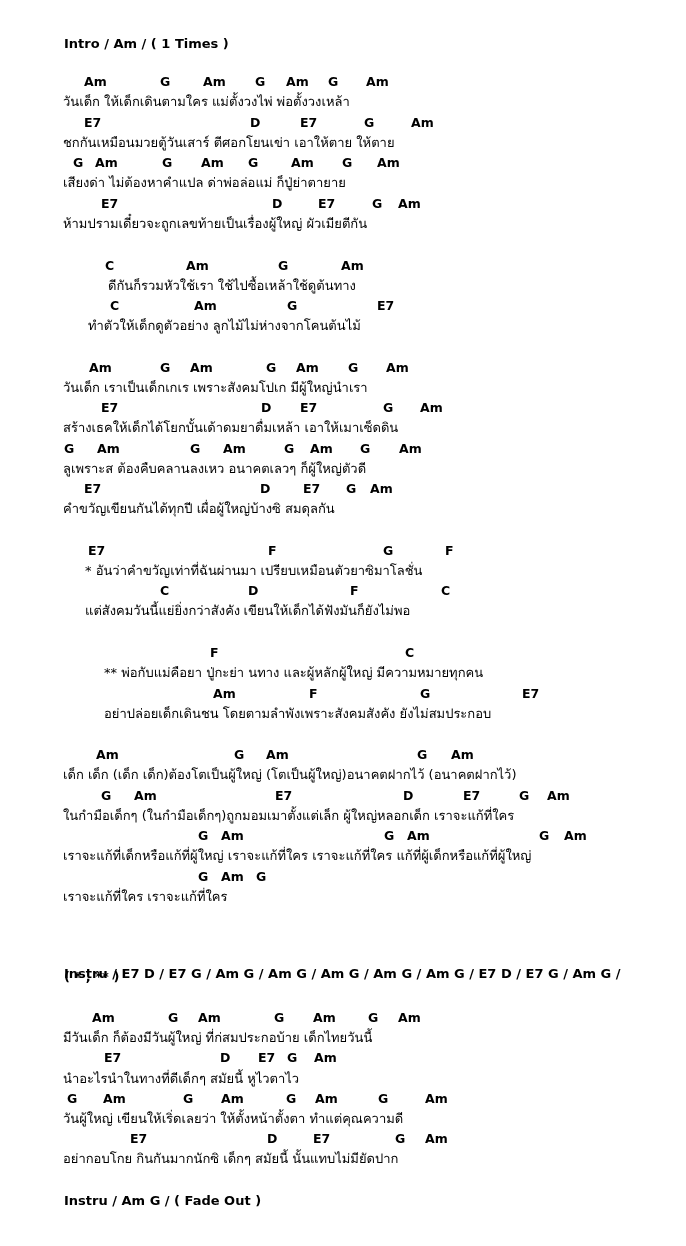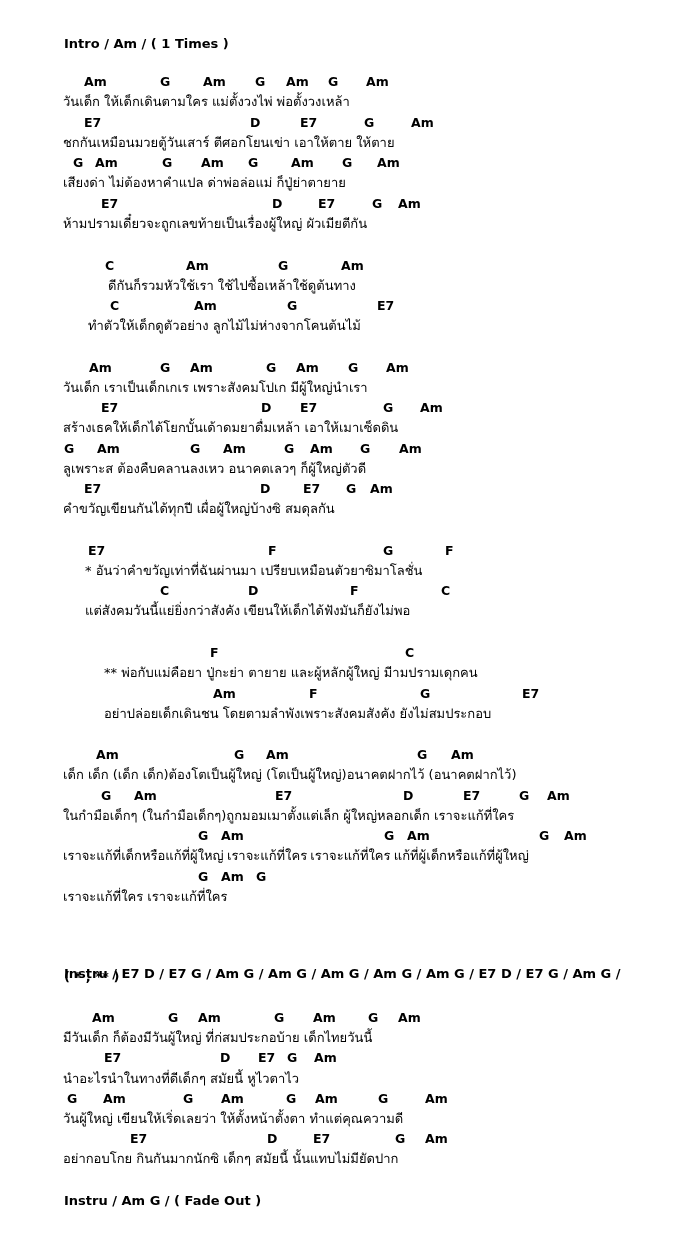--- a/index.html
+++ b/index.html
@@ -92,21 +92,21 @@
       <span class="chord" style="left: 383px; top: 543px;">G</span>
       <span class="chord" style="left: 445px; top: 543px;">F</span>
       <div class="ln lyric" style="left: 85px; top: 563px;">* อันว่าคำขวัญเท่าที่ฉันผ่านมา เปรียบเหมือนตัวยาซิมาโลชั่น</div>
       <span class="chord" style="left: 160px; top: 583px;">C</span>
       <span class="chord" style="left: 248px; top: 583px;">D</span>
       <span class="chord" style="left: 350px; top: 583px;">F</span>
       <span class="chord" style="left: 441px; top: 583px;">C</span>
       <div class="ln lyric" style="left: 85px; top: 603px; font-family: Liberation Serif, serif;">แต่สังคมวันนี้แย่ยิ่งกว่าสังคัง  เขียนให้เด็กได้ฟังมันก็ยังไม่พอ</div>
       <span class="chord" style="left: 210px; top: 645px;">F</span>
       <span class="chord" style="left: 405px; top: 645px;">C</span>
-      <div class="ln lyric" style="left: 104px; top: 665px;">** พ่อกับแม่คือยา ปู่กะย่า ตายาย และผู้หลักผู้ใหญ่ มีามปรามเดุกคน</div>
+      <div class="ln lyric" style="left: 104px; top: 665px;">** พ่อกับแม่คือยา ปู่กะย่า นทาง และผู้หลักผู้ใหญ่ มีความหมายทุกคน</div>
       <span class="chord" style="left: 213px; top: 686px;">Am</span>
       <span class="chord" style="left: 309px; top: 686px;">F</span>
       <span class="chord" style="left: 420px; top: 686px;">G</span>
       <span class="chord" style="left: 522px; top: 686px;">E7</span>
       <div class="ln lyric" style="left: 104px; top: 706px;">อย่าปล่อยเด็กเดินชน โดยตามลำพังเพราะสังคมสังคัง ยังไม่สมประกอบ</div>
       <span class="chord" style="left: 96px; top: 747px;">Am</span>
       <span class="chord" style="left: 234px; top: 747px;">G</span>
       <span class="chord" style="left: 266px; top: 747px;">Am</span>
       <span class="chord" style="left: 417px; top: 747px;">G</span>
       <span class="chord" style="left: 451px; top: 747px;">Am</span>
@@ -118,21 +118,21 @@
       <span class="chord" style="left: 463px; top: 788px;">E7</span>
       <span class="chord" style="left: 519px; top: 788px;">G</span>
       <span class="chord" style="left: 547px; top: 788px;">Am</span>
       <div class="ln lyric" style="left: 63px; top: 808px;">ในกำมือเด็กๆ (ในกำมือเด็กๆ)ถูกมอมเมาตั้งแต่เล็ก ผู้ใหญ่หลอกเด็ก เราจะแก้ที่ใคร</div>
       <span class="chord" style="left: 198px; top: 828px;">G</span>
       <span class="chord" style="left: 221px; top: 828px;">Am</span>
       <span class="chord" style="left: 384px; top: 828px;">G</span>
       <span class="chord" style="left: 407px; top: 828px;">Am</span>
       <span class="chord" style="left: 539px; top: 828px;">G</span>
       <span class="chord" style="left: 564px; top: 828px;">Am</span>
-      <div class="ln lyric" style="left: 63px; top: 848px; font-family: Liberation Serif, serif;">เราจะแก้ที่เด็กหรือแก้ที่ผู้ใหญ่ เราจะแก้ที่ใคร เราจะแก้ที่ใคร แก้ที่ผู้เด็กหรือแก้ที่ผู้ใหญ่</div>
+      <div class="ln lyric" style="left: 63px; top: 848px;">เราจะแก้ที่เด็กหรือแก้ที่ผู้ใหญ่ เราจะแก้ที่ใคร เราจะแก้ที่ใคร แก้ที่ผู้เด็กหรือแก้ที่ผู้ใหญ่</div>
       <span class="chord" style="left: 198px; top: 869px;">G</span>
       <span class="chord" style="left: 221px; top: 869px;">Am</span>
       <span class="chord" style="left: 256px; top: 869px;">G</span>
       <div class="ln lyric" style="left: 63px; top: 889px;">เราจะแก้ที่ใคร เราจะแก้ที่ใคร</div>
       <span class="chord" style="left: 92px; top: 1010px;">Am</span>
       <span class="chord" style="left: 168px; top: 1010px;">G</span>
       <span class="chord" style="left: 198px; top: 1010px;">Am</span>
       <span class="chord" style="left: 274px; top: 1010px;">G</span>
       <span class="chord" style="left: 313px; top: 1010px;">Am</span>
       <span class="chord" style="left: 368px; top: 1010px;">G</span>

